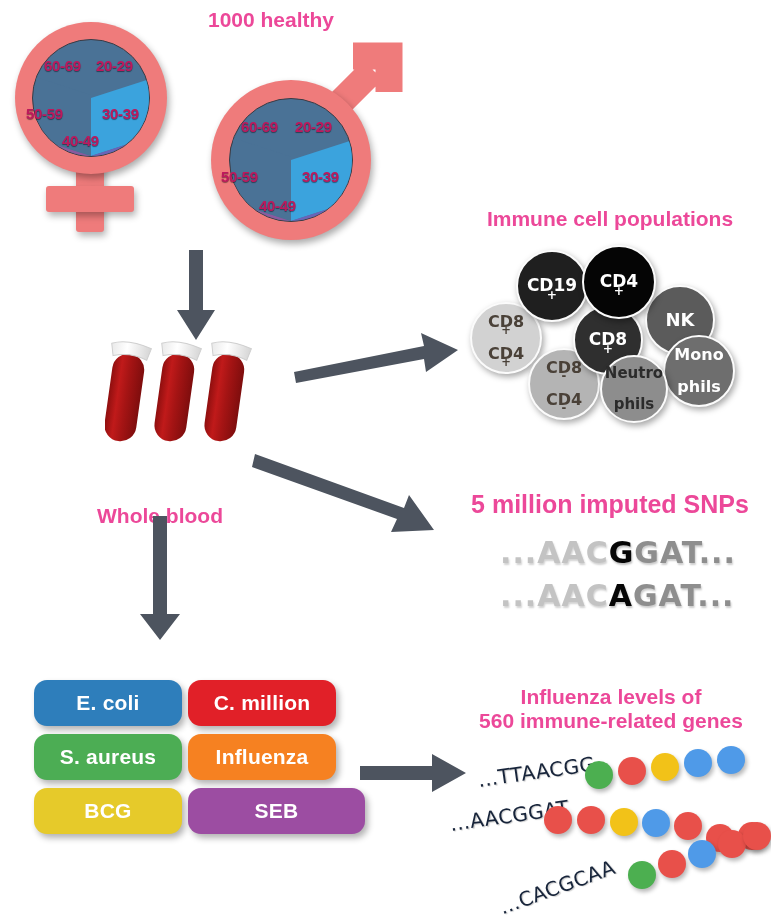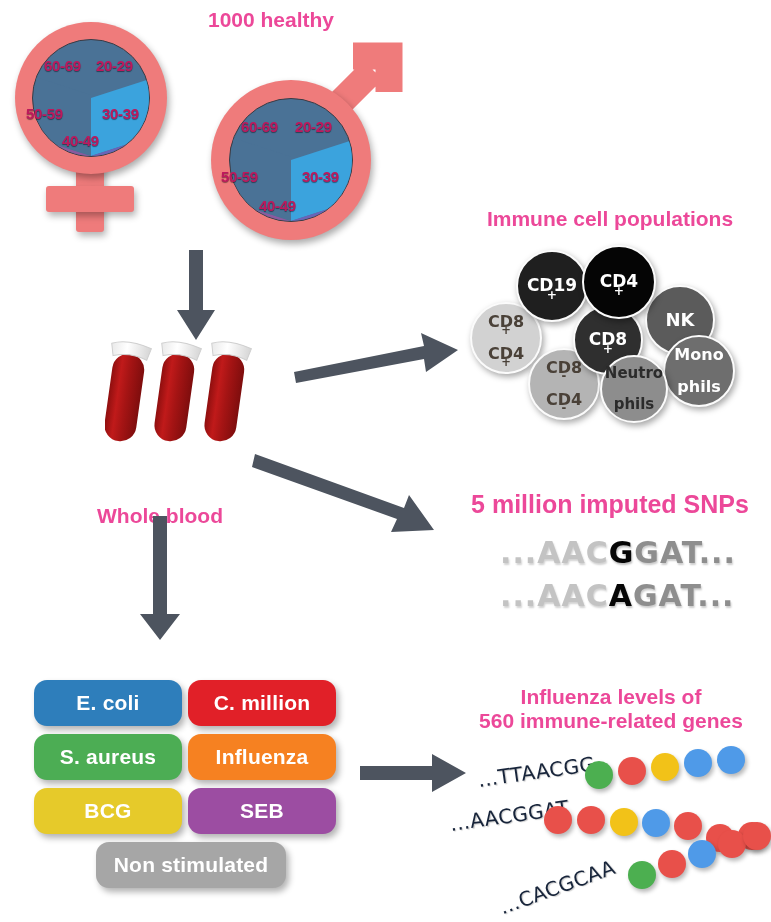--- a/index.html
+++ b/index.html
@@ -267,25 +267,22 @@
   </div>
   <div class="pill" style="left:4px; top:54px; width:148px; height:46px; background:#4cad54;">
     <span>S. aureus</span>
   </div>
   <div class="pill" style="left:158px; top:54px; width:148px; height:46px; background:#f68121;">
     <span>Influenza</span>
   </div>
   <div class="pill" style="left:4px; top:108px; width:148px; height:46px; background:#e6ca2a;">
     <span>BCG</span>
   </div>
-  <div class="pill" style="left:158px; top:108px; width:148px; height:46px; background:#9c4da2;">
+  <div class="pill" style="left:158px; top:108px; width:177px; height:46px; background:#9c4da2;">
     <span>SEB</span>
-  </div>
-  <div class="pill" style="left:66px; top:162px; width:190px; height:46px; background:#a6a6a6;">
-    <span>Non stimulated</span>
   </div>
 </div>
 
 <svg class="arw" style="left:360px; top:750px;" width="110" height="46" viewBox="0 0 110 46">
   <path d="M0 16 H72 V4 L106 23 L72 42 V30 H0 Z" fill="#4d545f"></path>
 </svg>
 
 <div class="title abs" style="left:455px; top:685px; width:312px; font-size:21px;">
   <div>Influenza levels of</div>
   <div>560 immune-related genes</div>

